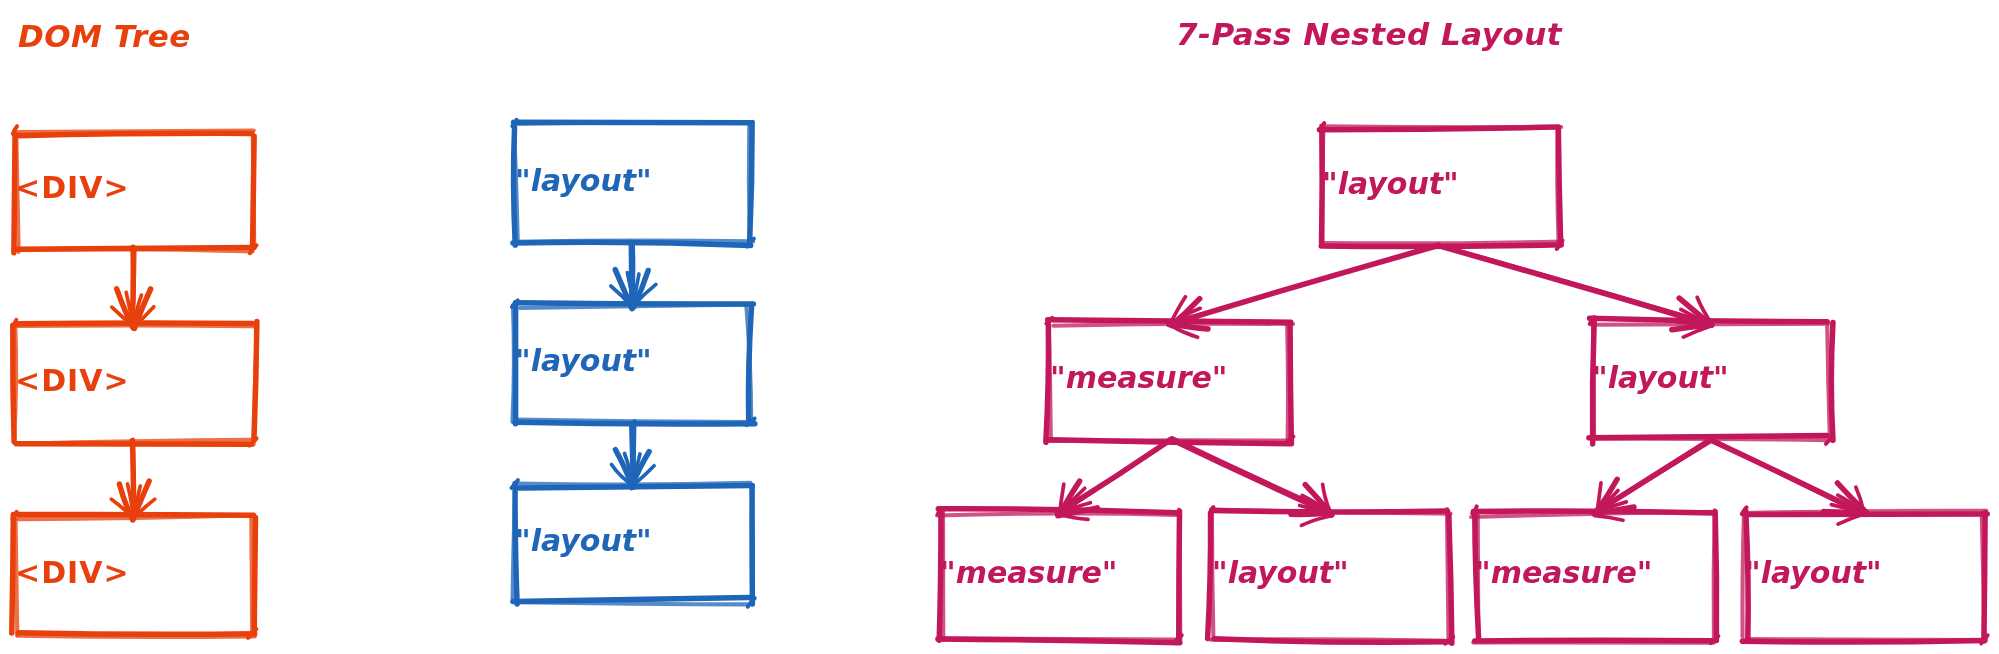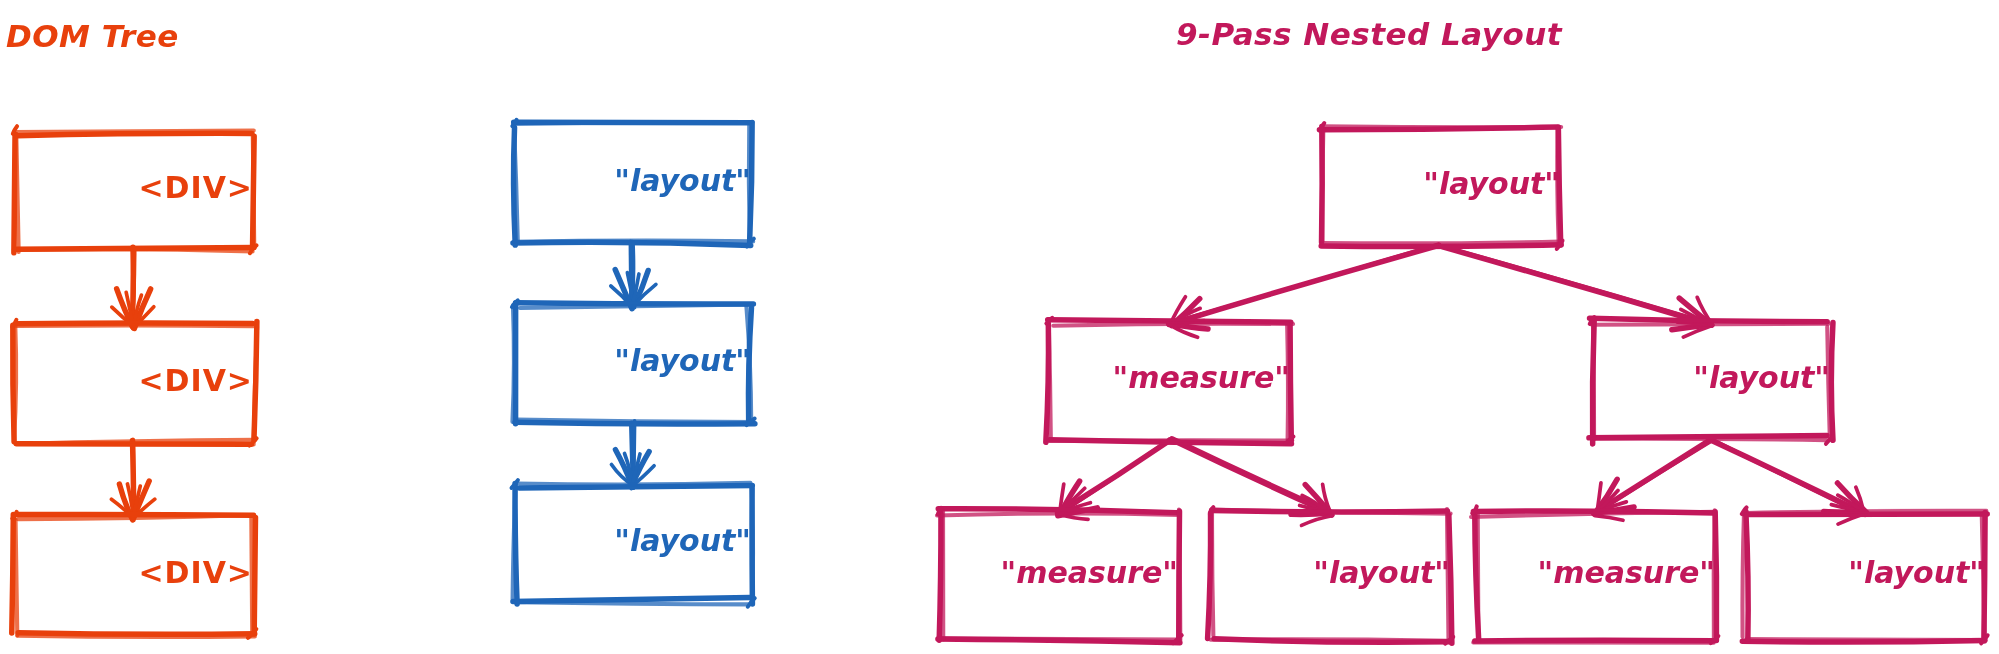--- a/index.html
+++ b/index.html
@@ -18,58 +18,58 @@
   .title {
     position: absolute;
     font-family: "DejaVu Sans", sans-serif;
     font-weight: 700;
     font-style: italic;
     font-size: 31px;
     letter-spacing: 0.5px;
     white-space: nowrap;
     user-select: none;
   }
-  #title-dom      { left: 6px;   top: 18px;  color: #E8400C; }
+  #title-dom      { left: 18px;   top: 18px;  color: #E8400C; }
   #title-onepass  { left: 440px;  top: 16px;  color: #1F66B8; }
   #title-twopass  { left: 1176px; top: 16px;  color: #C2185B; }
 
   .svg-layer {
     position: absolute;
     left: 0; top: 0;
     width: 1999px;
     height: 654px;
     pointer-events: none;
   }
   .node-label {
     position: absolute;
     font-family: "DejaVu Sans", sans-serif;
     font-weight: 700;
     font-size: 30px;
     white-space: nowrap;
-    text-align: right;
+    text-align: left;
     user-select: none;
     pointer-events: none;
   }
   .label-dom   { color: #E8400C; font-style: normal; letter-spacing: 1px; }
   .label-blue  { color: #1F66B8; font-style: italic; }
   .label-pink  { color: #C2185B; font-style: italic; }
   .hit {
     position: absolute;
     background: transparent;
   }
 </style>
 </head>
 <body>
 
 <div id="canvas">
 
   <div class="title" id="title-dom">DOM Tree</div>
 
 
-  <div class="title" id="title-twopass">9-Pass Nested Layout</div>
+  <div class="title" id="title-twopass">7-Pass Nested Layout</div>
 
   <svg class="svg-layer" id="shapes" viewBox="0 0 1999 654">
       <g>
         <g>
           <path d="M 132.98347051627934 247.2053817594424 Q 133.99023059010506 287.5172665109858 132.01740773394704 325.5526200858876" stroke="#E8400C" stroke-width="5.5" fill="none" stroke-linecap="round" stroke-linejoin="round"></path>
           <path d="M 134.6557417884469 247.8038882582914 Q 134.88273984298576 288.87633786094375 132.0242705855053 327.4712485077325" stroke="#E8400C" stroke-width="3.7" fill="none" stroke-linecap="round" stroke-linejoin="round"></path>
           <path d="M 132.72224464267492 326.913693178352 Q 124.20143581939396 309.90792226306786 116.6771228902694 288.8303720234832" stroke="#E8400C" stroke-width="5.5" fill="none" stroke-linecap="round" stroke-linejoin="round"></path>
           <path d="M 134.35064313765616 328.5185518090613 Q 141.73237589901777 307.6187988365038 150.61024061602538 288.9625174862271" stroke="#E8400C" stroke-width="5.5" fill="none" stroke-linecap="round" stroke-linejoin="round"></path>
           <path d="M 134.01921294145285 325.8712165254168 Q 122.24319932768172 317.56822140774506 111.8161314096312 307.09939564343176" stroke="#E8400C" stroke-width="3.7" fill="none" stroke-linecap="round" stroke-linejoin="round"></path>
           <path d="M 134.98216484803706 326.5935235963203 Q 145.80485207969272 315.19912665876376 153.8346924787377 306.83067845113214" stroke="#E8400C" stroke-width="3.7" fill="none" stroke-linecap="round" stroke-linejoin="round"></path>

